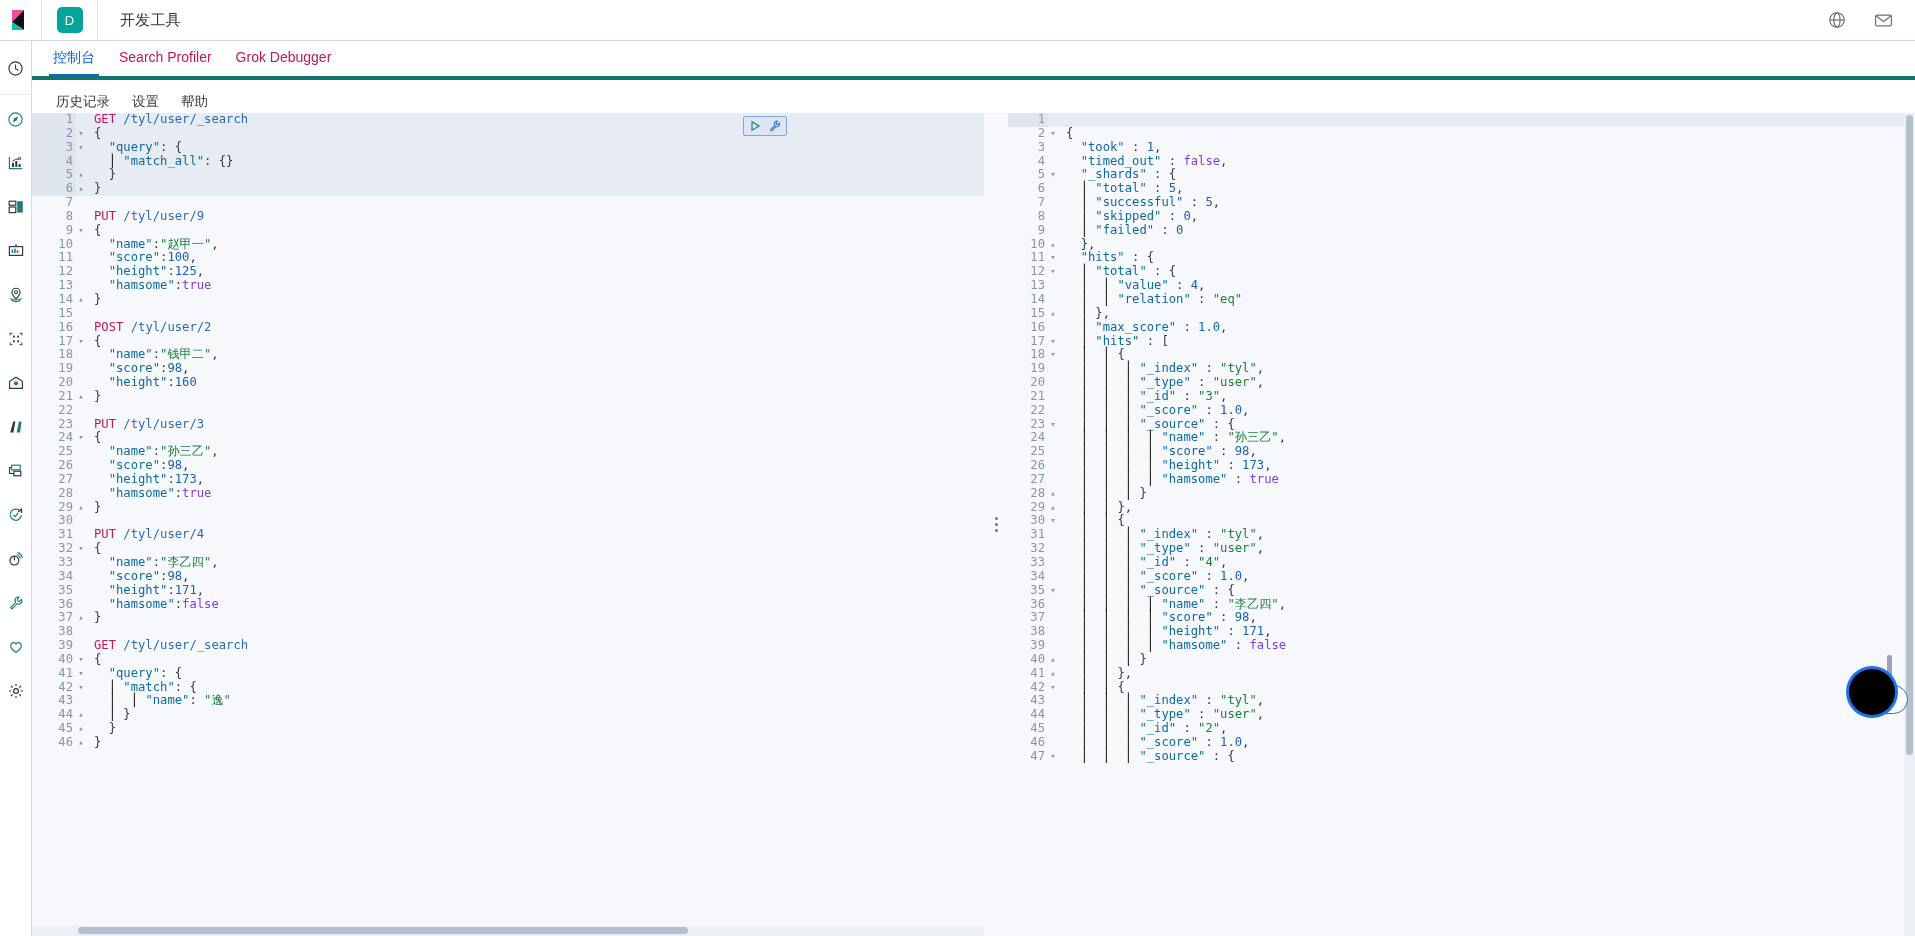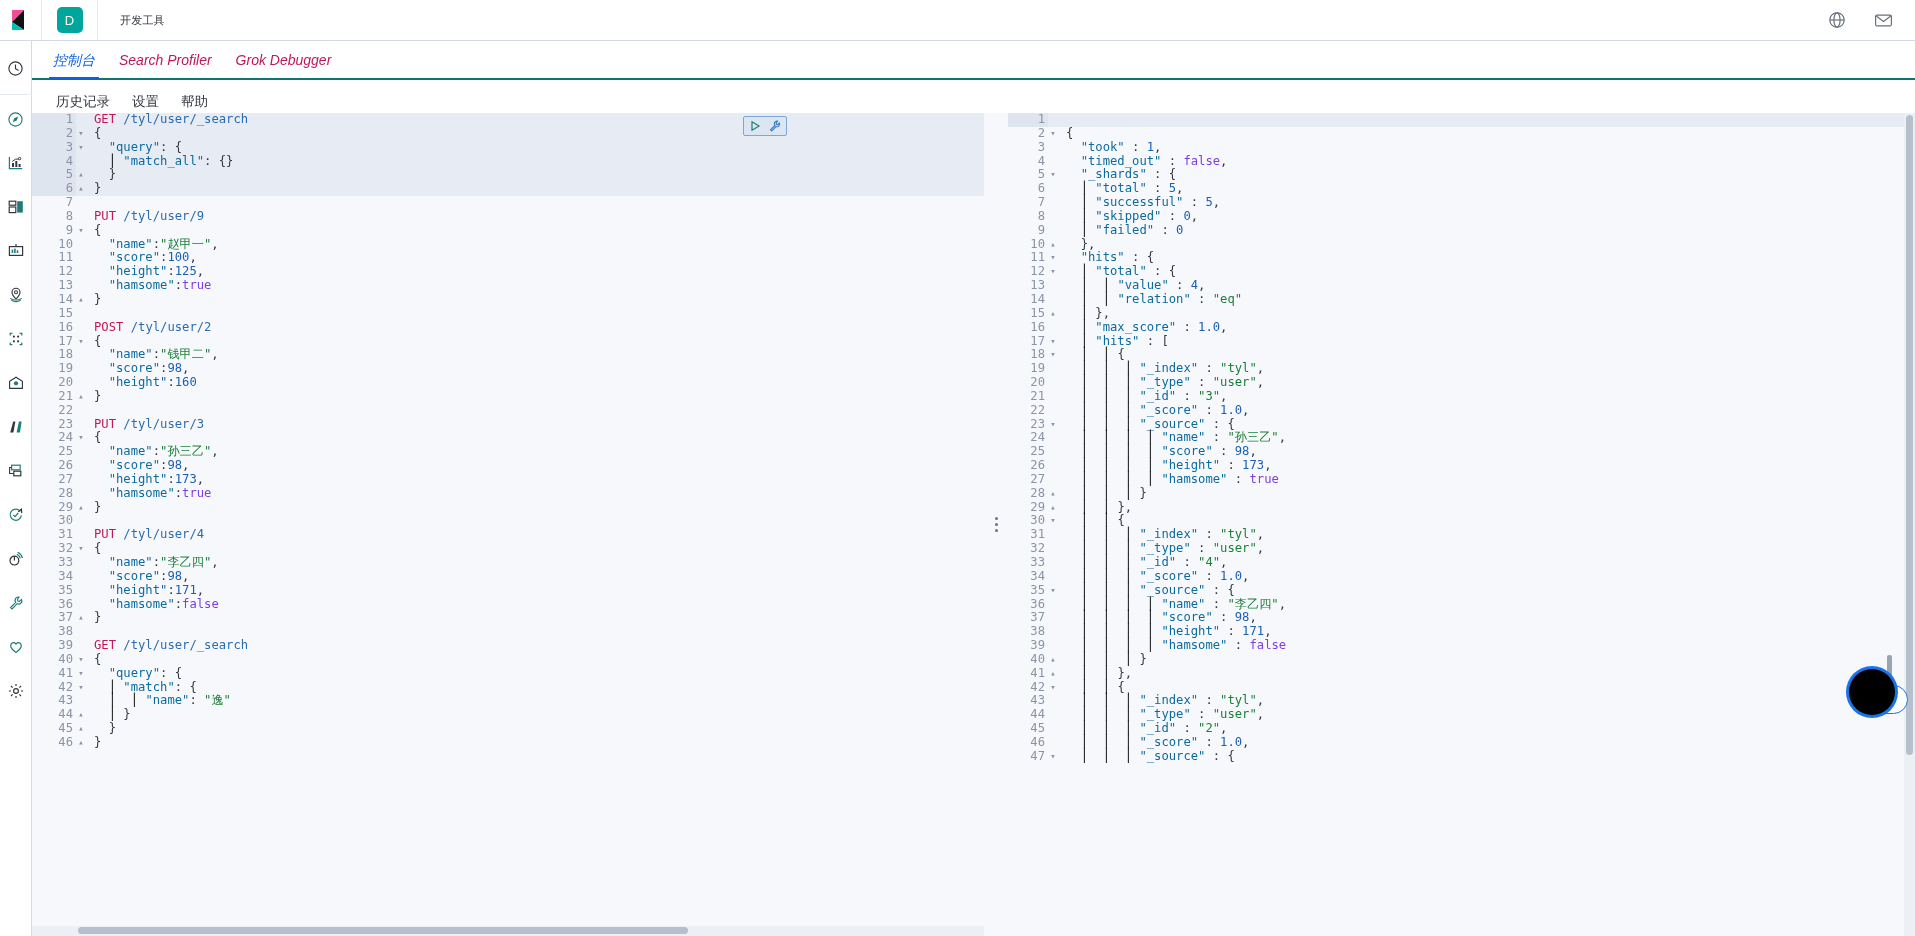--- a/index.html
+++ b/index.html
@@ -24,43 +24,43 @@
   .chrome-space {
     width:56px; height:40px; display:flex; align-items:center; justify-content:center;
     border-right:1px solid #e3e8ef;
   }
   .space-badge {
     width:26px; height:26px; border-radius:5px; background:#00a69b;
     color:#fff; font-size:13px; display:flex; align-items:center; justify-content:center;
     font-weight:400;
   }
   .chrome-title {
-    padding-left:22px; font-size:11px; color:#343741; letter-spacing:.2px;
+    padding-left:22px; font-size:15px; color:#343741; letter-spacing:.2px;
   }
   .chrome-right { margin-left:auto; display:flex; align-items:center; gap:26px; padding-right:22px; }
   .chrome-ic { width:20px; height:20px; color:#69707d; display:flex; align-items:center; justify-content:center; cursor:pointer;}
 
   
   .rail {
     position:absolute; top:41px; left:0; width:32px; height:895px;
     background:#fff; border-right:1px solid #d3dae6;
     display:flex; flex-direction:column; align-items:center;
   }
   .rail-sep { width:32px; height:1px; background:#e6ebf2; }
   .rail-item {
     width:32px; height:33px; display:flex; align-items:center; justify-content:center;
     cursor:pointer;
   }
   .rail-item svg { display:block; }
 
   
   .tabs {
     position:absolute; top:41px; left:32px; width:1883px; height:39px;
-    background:#fff; border-bottom:2px solid #0f766e;
-    display:flex; align-items:flex-start; padding-left:9px;font-style:italic;
+    background:#fff; border-bottom:4px solid #0f766e;
+    display:flex; align-items:flex-end; padding-left:9px;
   }
   .tab {
     padding:0 12px; height:38px; line-height:38px; font-size:14px; color:#be185d;
     cursor:pointer; position:relative;
   }
   .tab.active { color:#0b64dd; font-weight:400; }
   .tab.active::after {
     content:""; position:absolute; left:8px; right:8px; bottom:0; height:2px; background:#07c;
     background:#0b64dd;
   }

